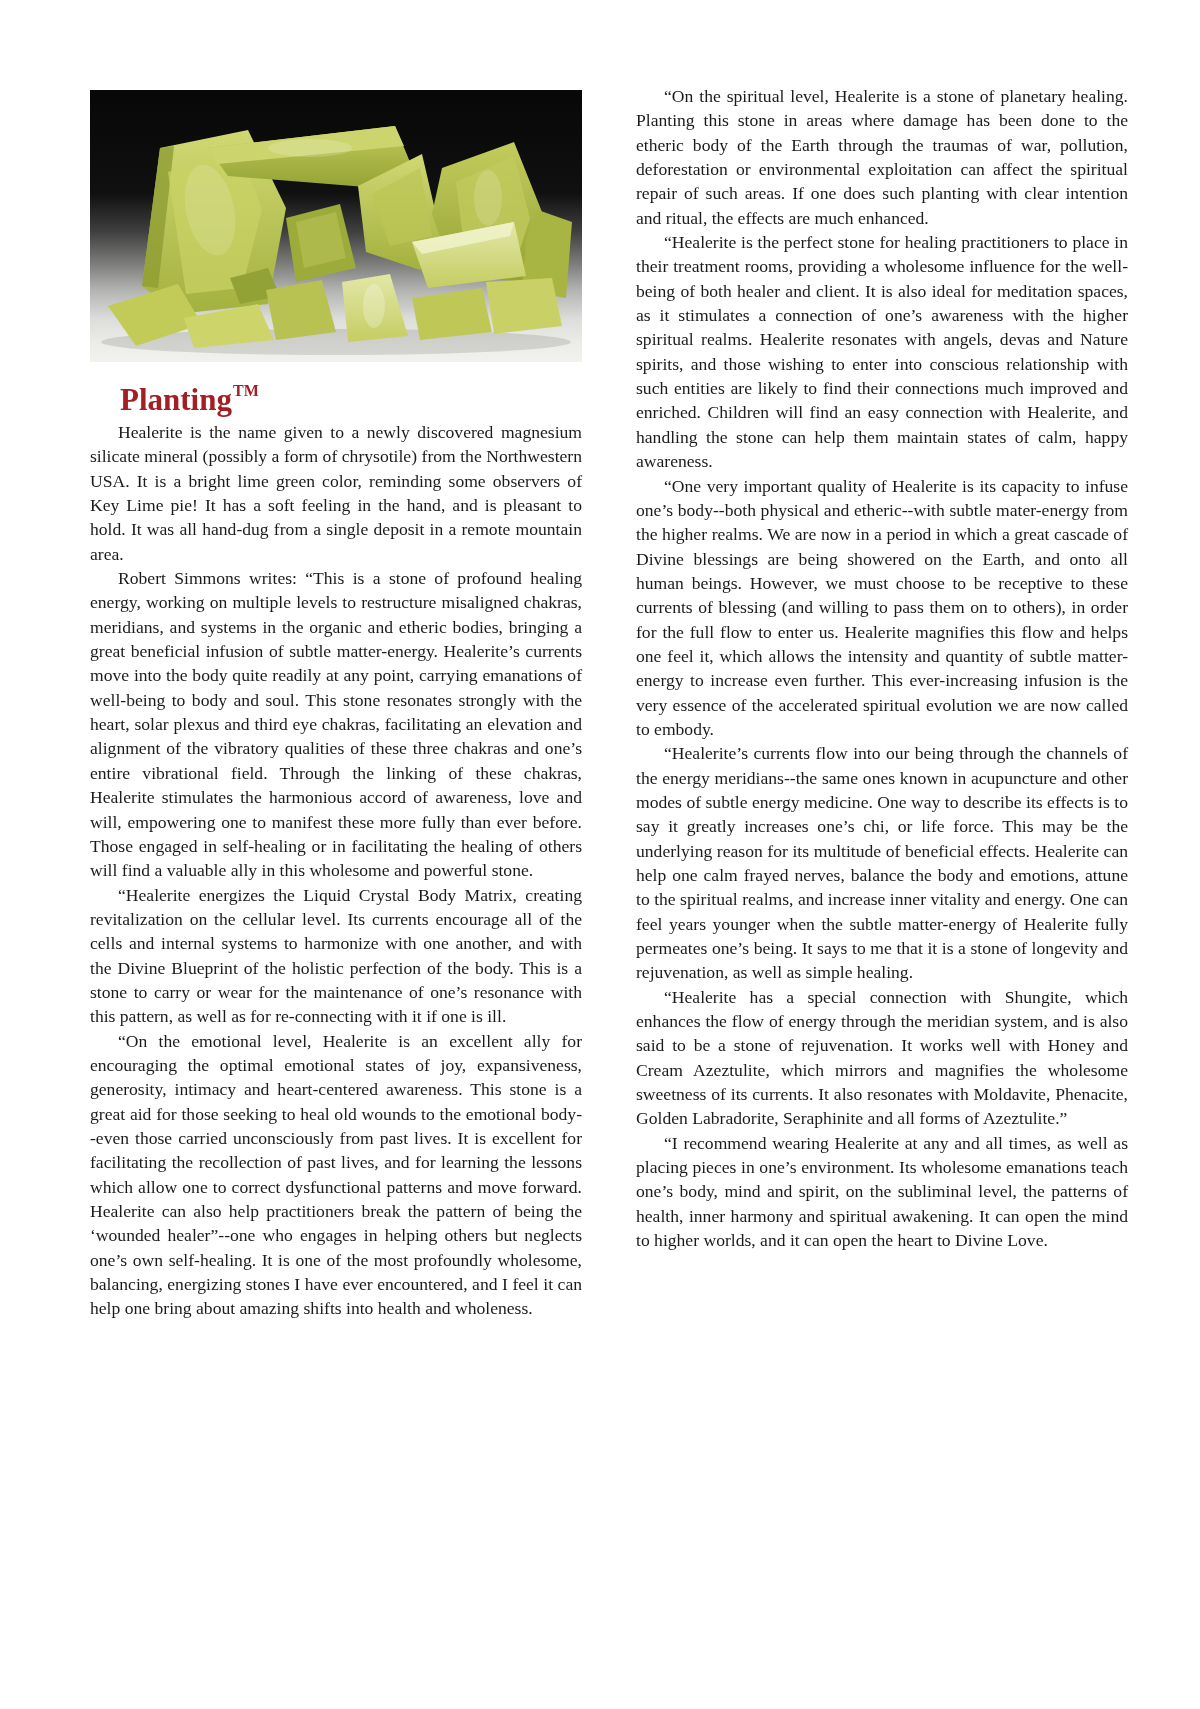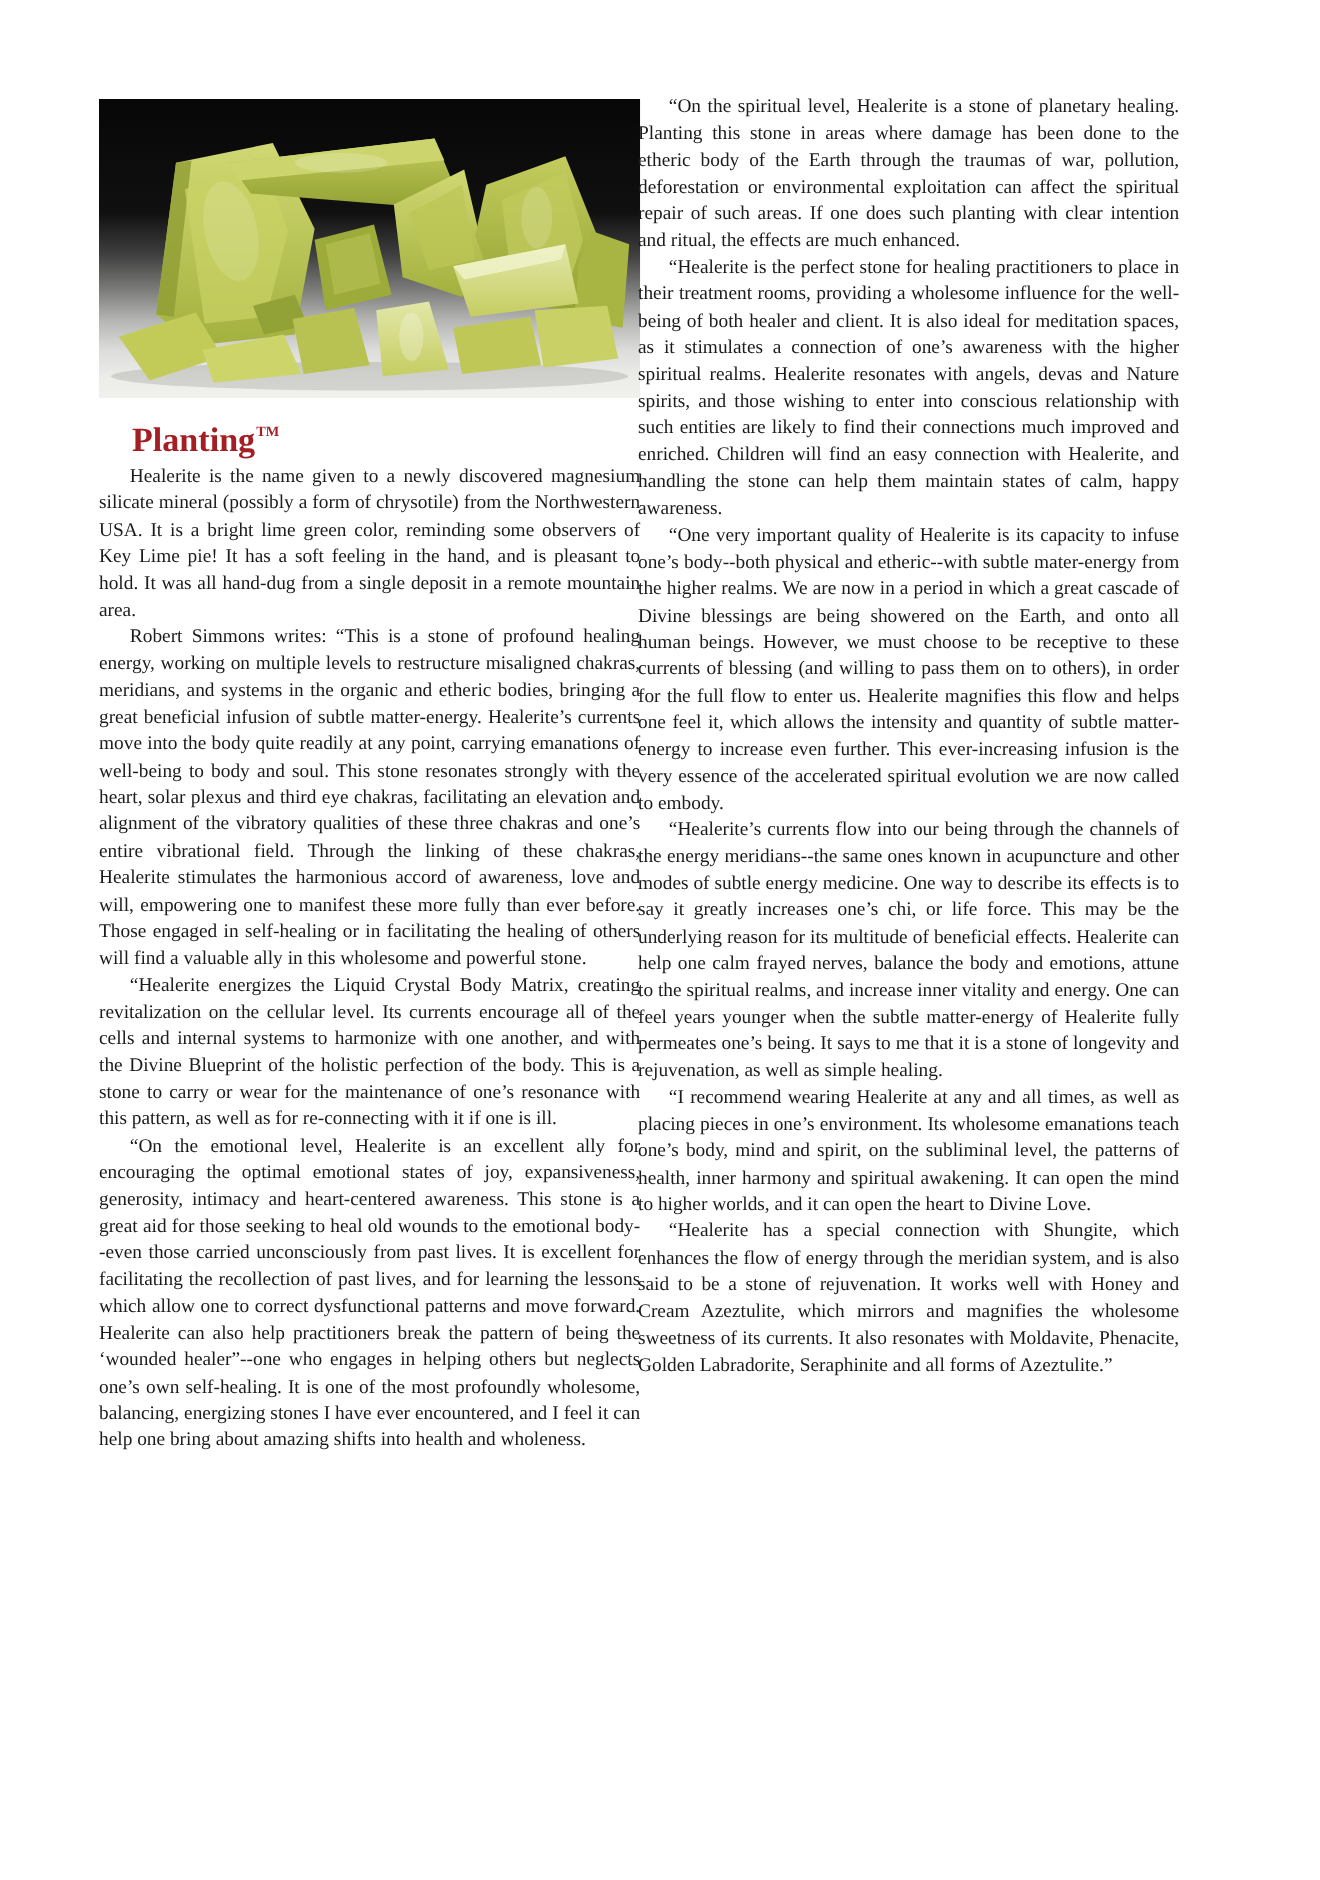--- a/index.html
+++ b/index.html
@@ -15,39 +15,39 @@
     position: absolute;
     width: 492px;
     font-size: 17.6px;
     line-height: 24.35px;
     text-align: justify;
     color: #1b1b1b;
     hyphens: auto;
     -webkit-hyphens: auto;
   }
   .col-left  { left: 90px;  top: 90px; }
-  .col-right { left: 580px; top: 84px; }
+  .col-right { left: 636px; top: 84px; }
   .col p { margin: 0; text-indent: 28px; }
   .photo-wrap {
     width: 492px;
     height: 272px;
     margin: 0 0 21px 0;
   }
   .photo-wrap svg { display: block; width: 492px; height: 272px; }
   h1.title-line {
     margin: 0 0 4px 0;
     padding-left: 30px;
     font-size: 31px;
     line-height: 33px;
     font-weight: 700;
     color: #A31F23;
     text-align: left;
   }
   h1.title-line .tm {
-    font-size: 13px;
+    font-size: 16px;
     font-weight: 700;
     vertical-align: super;
     line-height: 0;
     position: relative;
     top: -3px;
     margin-left: 1px;
   }
 </style>
 </head>
 <body>
@@ -129,17 +129,17 @@
     <p>Robert Simmons writes: “This is a stone of profound healing energy, working on multiple levels to restructure misaligned chakras, meridians, and systems in the organic and etheric bodies, bringing a great beneficial infusion of subtle matter-energy. Healerite’s currents move into the body quite readily at any point, carrying emanations of well-being to body and soul. This stone resonates strongly with the heart, solar plexus and third eye chakras, facilitating an elevation and alignment of the vibratory qualities of these three chakras and one’s entire vibrational field. Through the linking of these chakras, Healerite stimulates the harmonious accord of awareness, love and will, empowering one to manifest these more fully than ever before. Those engaged in self-healing or in facilitating the healing of others will find a valuable ally in this wholesome and powerful stone.</p>
     <p>“Healerite energizes the Liquid Crystal Body Matrix, creating revitalization on the cellular level. Its currents encourage all of the cells and internal systems to harmonize with one another, and with the Divine Blueprint of the holistic perfection of the body. This is a stone to carry or wear for the maintenance of one’s resonance with this pattern, as well as for re-connecting with it if one is ill.</p>
     <p>“On the emotional level, Healerite is an excellent ally for encouraging the optimal emotional states of joy, expansiveness, generosity, intimacy and heart-centered awareness. This stone is a great aid for those seeking to heal old wounds to the emotional body--even those carried unconsciously from past lives. It is excellent for facilitating the recollection of past lives, and for learning the lessons which allow one to correct dysfunctional patterns and move forward. Healerite can also help practitioners break the pattern of being the ‘wounded healer”--one who engages in helping others but neglects one’s own self-healing. It is one of the most profoundly wholesome, balancing, energizing stones I have ever encountered, and I feel it can help one bring about amazing shifts into health and wholeness.</p>
   </div>
 
   <div class="col col-right">
     <p>“On the spiritual level, Healerite is a stone of planetary healing. Planting this stone in areas where damage has been done to the etheric body of the Earth through the traumas of war, pollution, deforestation or environmental exploitation can affect the spiritual repair of such areas. If one does such planting with clear intention and ritual, the effects are much enhanced.</p>
     <p>“Healerite is the perfect stone for healing practitioners to place in their treatment rooms, providing a wholesome influence for the well-being of both healer and client. It is also ideal for meditation spaces, as it stimulates a connection of one’s awareness with the higher spiritual realms. Healerite resonates with angels, devas and Nature spirits, and those wishing to enter into conscious relationship with such entities are likely to find their connections much improved and enriched. Children will find an easy connection with Healerite, and handling the stone can help them maintain states of calm, happy awareness.</p>
     <p>“One very important quality of Healerite is its capacity to infuse one’s body--both physical and etheric--with subtle mater-energy from the higher realms. We are now in a period in which a great cascade of Divine blessings are being showered on the Earth, and onto all human beings. However, we must choose to be receptive to these currents of blessing (and willing to pass them on to others), in order for the full flow to enter us. Healerite magnifies this flow and helps one feel it, which allows the intensity and quantity of subtle matter-energy to increase even further. This ever-increasing infusion is the very essence of the accelerated spiritual evolution we are now called to embody.</p>
     <p>“Healerite’s currents flow into our being through the channels of the energy meridians--the same ones known in acupuncture and other modes of subtle energy medicine. One way to describe its effects is to say it greatly increases one’s chi, or life force. This may be the underlying reason for its multitude of beneficial effects. Healerite can help one calm frayed nerves, balance the body and emotions, attune to the spiritual realms, and increase inner vitality and energy. One can feel years younger when the subtle matter-energy of Healerite fully permeates one’s being. It says to me that it is a stone of longevity and rejuvenation, as well as simple healing.</p>
+    <p>“Healerite has a special connection with Shungite, which enhances the flow of energy through the meridian system, and is also said to be a stone of rejuvenation. It works well with Honey and Cream Azeztulite, which mirrors and magnifies the wholesome sweetness of its currents. It also resonates with Moldavite, Phenacite, Golden Labradorite, Seraphinite and all forms of Azeztulite.”</p>
     <p>“I recommend wearing Healerite at any and all times, as well as placing pieces in one’s environment. Its wholesome emanations teach one’s body, mind and spirit, on the subliminal level, the patterns of health, inner harmony and spiritual awakening. It can open the mind to higher worlds, and it can open the heart to Divine Love.</p>
-    <p>“Healerite has a special connection with Shungite, which enhances the flow of energy through the meridian system, and is also said to be a stone of rejuvenation. It works well with Honey and Cream Azeztulite, which mirrors and magnifies the wholesome sweetness of its currents. It also resonates with Moldavite, Phenacite, Golden Labradorite, Seraphinite and all forms of Azeztulite.”</p>
   </div>
 
 </div>
 
 </body></html>

